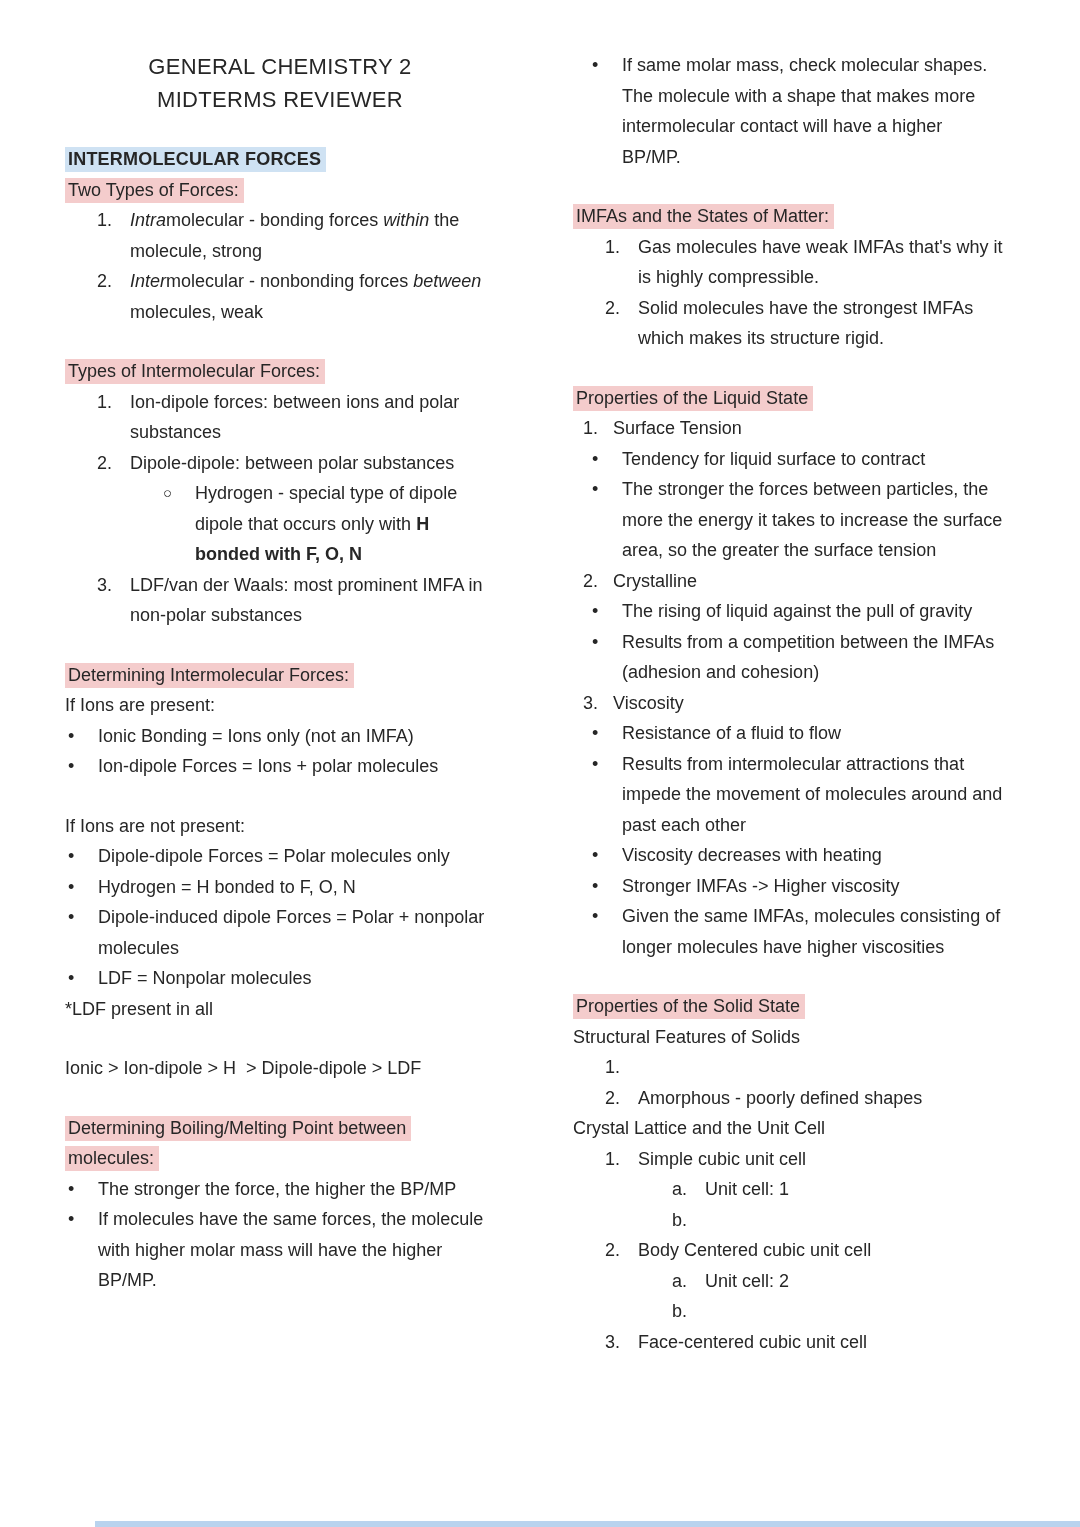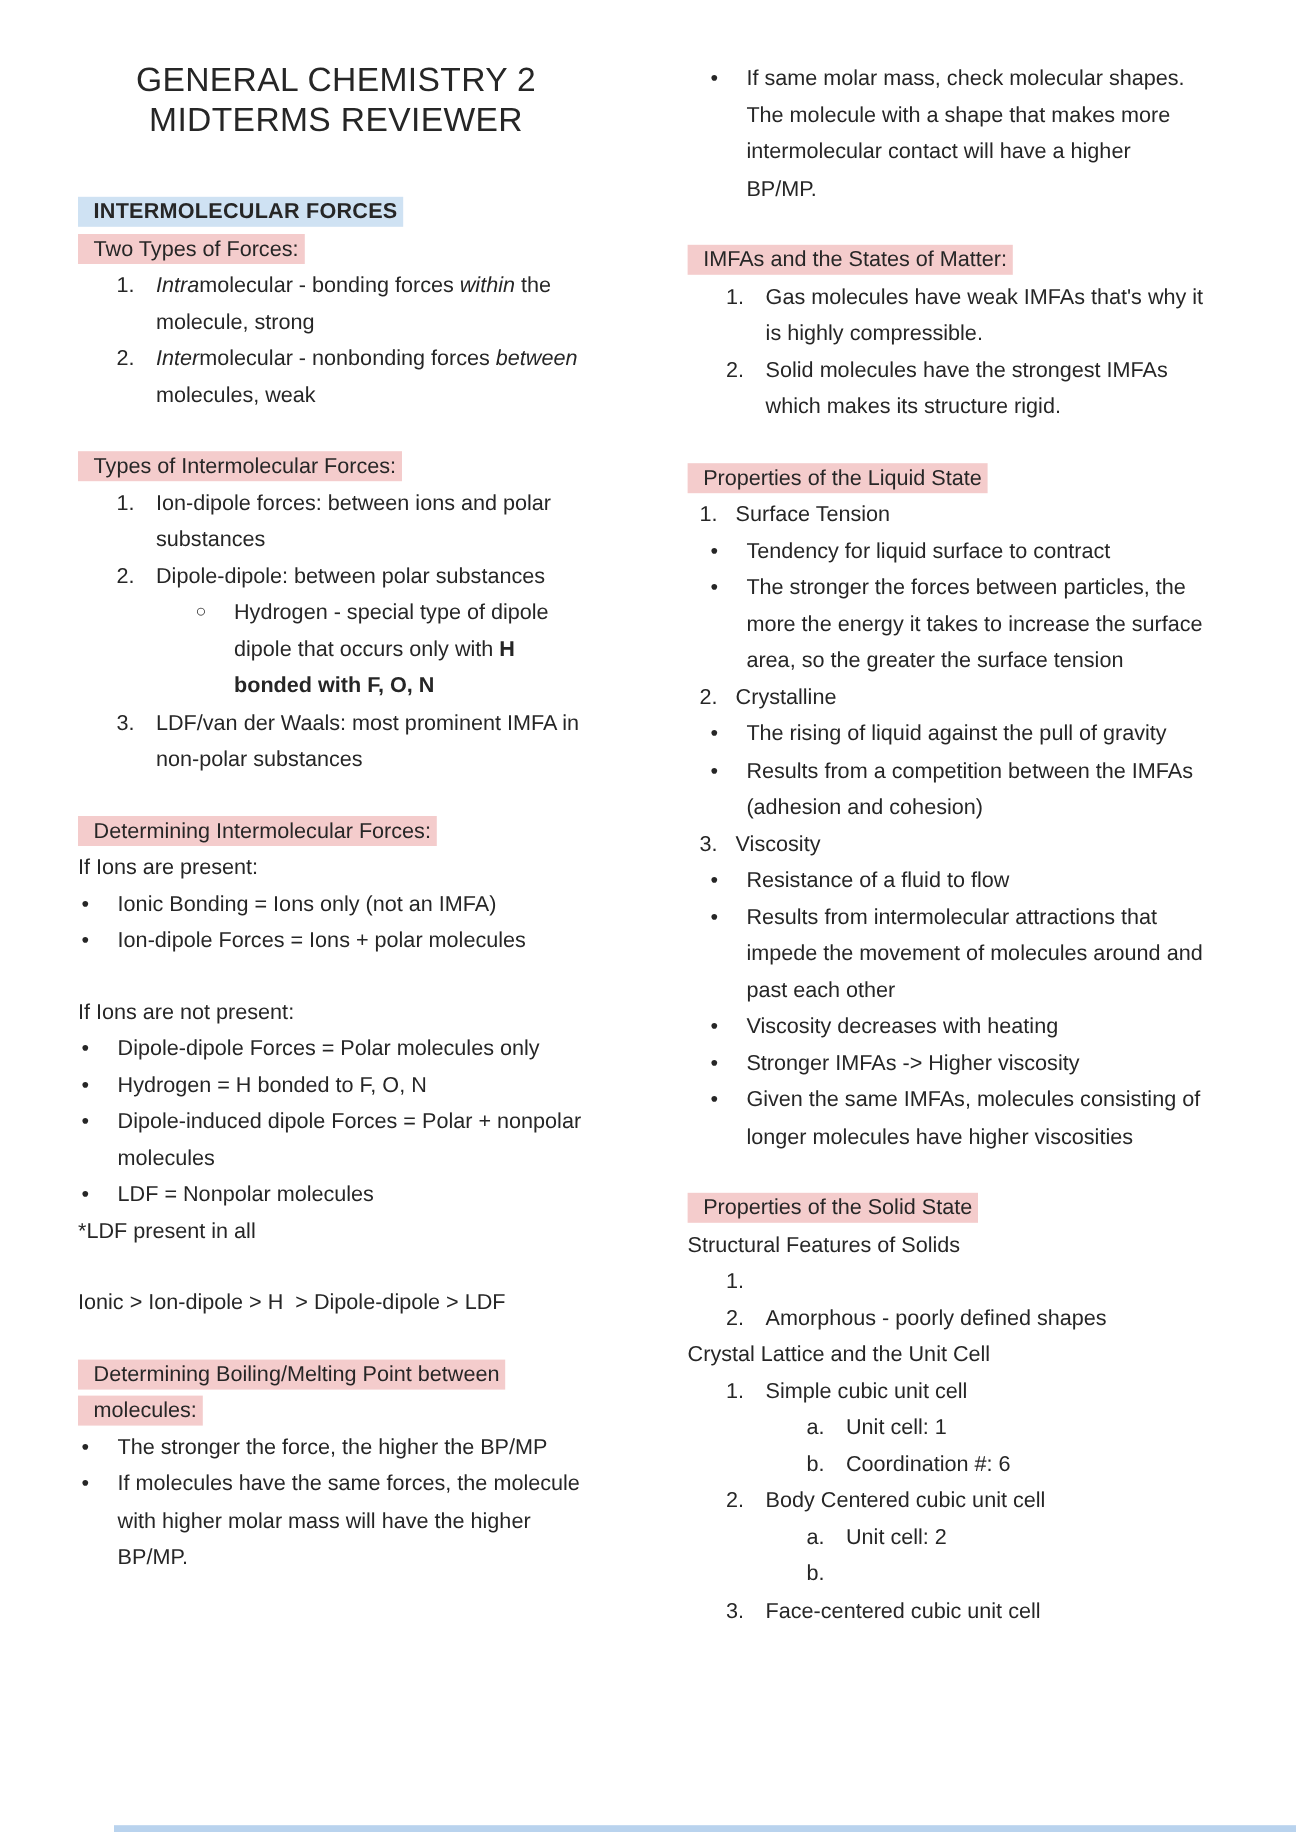--- a/index.html
+++ b/index.html
@@ -8,25 +8,25 @@
     width:1080px; height:1527px;
     position:relative; overflow:hidden;
     font-family:"Liberation Sans","DejaVu Sans",sans-serif;
     font-size:18px; line-height:30.5px;
     color:var(--text-color,#262626);
     -webkit-font-smoothing:antialiased;
   }
   .columns { display:flex; padding:50px 0 0 65px; gap:78px; }
   .col { width:430px; flex:0 0 430px; }
 
-  .title { text-align:center; font-size:28px; line-height:33px; letter-spacing:.3px; margin-bottom:45px; }
+  .title { text-align:center; font-size:22px; line-height:33px; letter-spacing:.3px; margin-bottom:28px; }
 
   .h { margin:0; }
   .hl {
-    display:inline; padding:2px 5px 3px 13px;
+    display:inline; padding:2px 5px 3px 3px;
     -webkit-box-decoration-break:clone; box-decoration-break:clone;
   }
   .hl-blue { background:var(--highlight-blue,#cfe2f3); font-weight:bold; letter-spacing:.2px; }
   .hl-pink { background:var(--highlight-pink,#f4cccc); }
 
   .li { display:flex; align-items:flex-start; }
   .li .m { flex:0 0 auto; }
   .li .t { flex:1 1 auto; }
 
   
@@ -240,21 +240,20 @@
     <div class="li rol">
       <span class="m">1.</span>
       <span class="t">Simple cubic unit cell</span>
     </div>
     <div class="li rsub">
       <span class="m">a.</span>
       <span class="t">Unit cell: 1</span>
     </div>
     <div class="li rsub">
       <span class="m">b.</span>
-      <span class="t">Coordination #: 6</span>
     </div>
     <div class="li rol">
       <span class="m">2.</span>
       <span class="t">Body Centered cubic unit cell</span>
     </div>
     <div class="li rsub">
       <span class="m">a.</span>
       <span class="t">Unit cell: 2</span>
     </div>
     <div class="li rsub">

